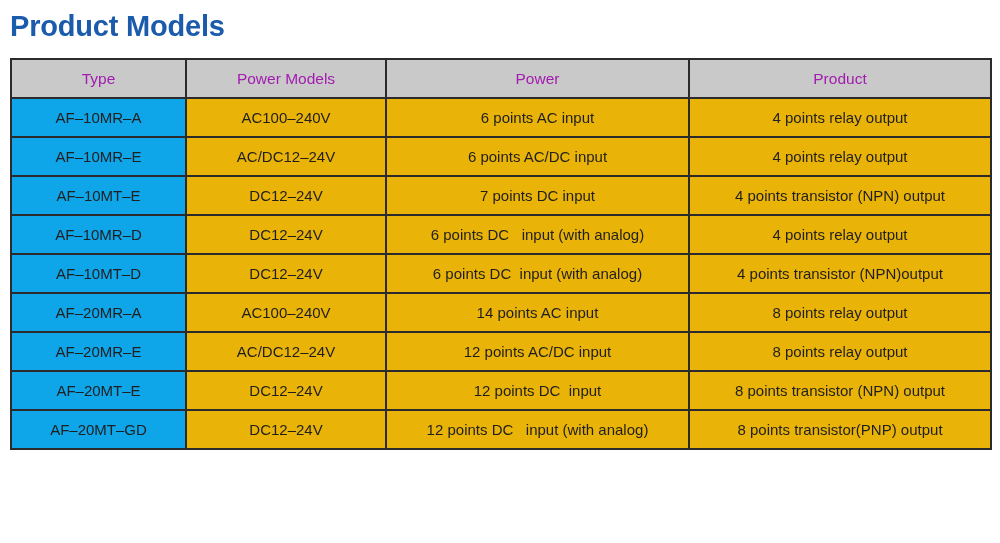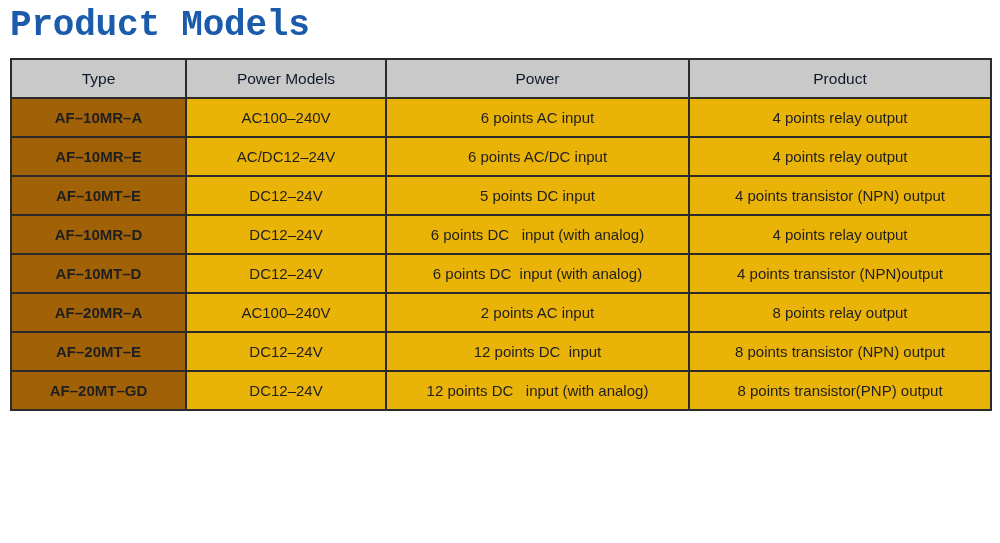--- a/index.html
+++ b/index.html
@@ -17,27 +17,26 @@
   .page {
     position: relative;
     width: 1000px;
     height: 543px;
     box-sizing: border-box;
   }
   .page-title {
     position: absolute;
     left: 10px;
     top: 9px;
-    font-size: 36px;
+    font-size: 29px;
     font-weight: bold;
     color: #1b5bab;
     letter-spacing: -0.2px;
     line-height: 34px;
     white-space: nowrap;
-    font-family: Liberation Mono, monospace;
   }
   .table-wrap {
     position: absolute;
     left: 10px;
     top: 58px;
     width: 980px;
   }
   table.models {
     border-collapse: collapse;
     table-layout: fixed;
@@ -58,28 +57,27 @@
     vertical-align: middle;
     font-size: 15px;
     font-weight: normal;
     color: #1f1f1f;
     white-space: pre;
     overflow: hidden;
   }
   table.models thead th {
     background: #c9c9c9;
     font-size: 15.5px;
-    color: #0f172a;
+    color: #a21caf;
   }
   table.models tbody td {
     background: #eab308;
   }
   table.models tbody td.type-cell {
-    background: #a16207;
-    font-weight: bold;
+    background: #0ea5e9;
   }
 </style>
 </head>
 <body>
 
 <div class="page">
 
   <div class="page-title">Product Models</div>
 
   <div class="table-wrap">
@@ -107,39 +105,45 @@
           </tr>
           <tr>
             <td class="type-cell">AF–10MR–E</td>
             <td>AC/DC12–24V</td>
             <td>6 points AC/DC input</td>
             <td>4 points relay output</td>
           </tr>
           <tr>
             <td class="type-cell">AF–10MT–E</td>
             <td>DC12–24V</td>
-            <td>5 points DC input</td>
+            <td>7 points DC input</td>
             <td>4 points transistor (NPN) output</td>
           </tr>
           <tr>
             <td class="type-cell">AF–10MR–D</td>
             <td>DC12–24V</td>
             <td>6 points DC   input (with analog)</td>
             <td>4 points relay output</td>
           </tr>
           <tr>
             <td class="type-cell">AF–10MT–D</td>
             <td>DC12–24V</td>
             <td>6 points DC  input (with analog)</td>
             <td>4 points transistor (NPN)output</td>
           </tr>
           <tr>
             <td class="type-cell">AF–20MR–A</td>
             <td>AC100–240V</td>
-            <td>2 points AC input</td>
+            <td>14 points AC input</td>
+            <td>8 points relay output</td>
+          </tr>
+          <tr>
+            <td class="type-cell">AF–20MR–E</td>
+            <td>AC/DC12–24V</td>
+            <td>12 points AC/DC input</td>
             <td>8 points relay output</td>
           </tr>
           <tr>
             <td class="type-cell">AF–20MT–E</td>
             <td>DC12–24V</td>
             <td>12 points DC  input</td>
             <td>8 points transistor (NPN) output</td>
           </tr>
           <tr>
             <td class="type-cell">AF–20MT–GD</td>

